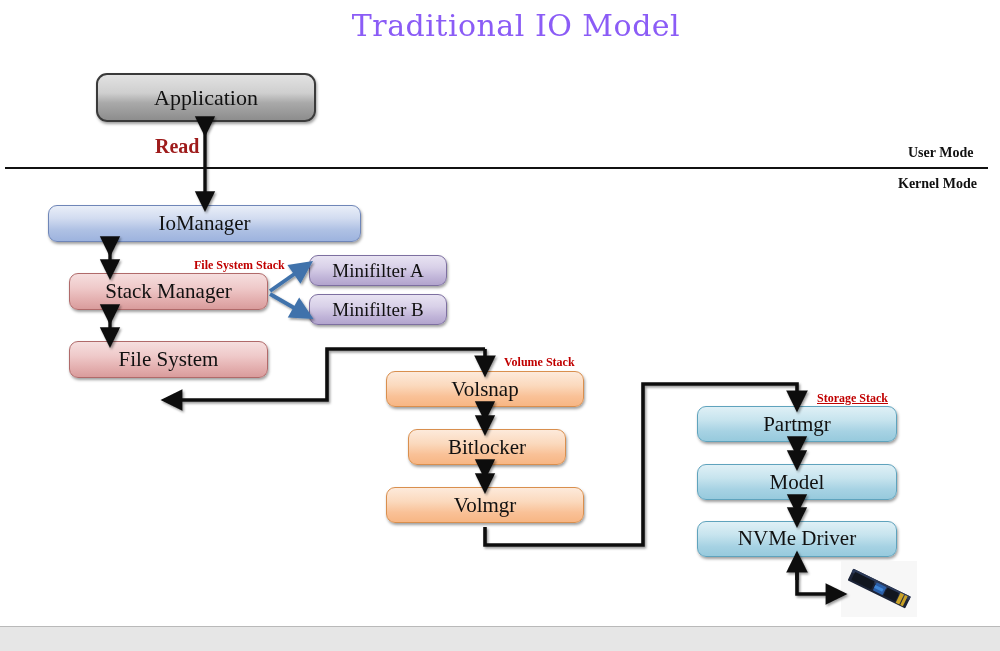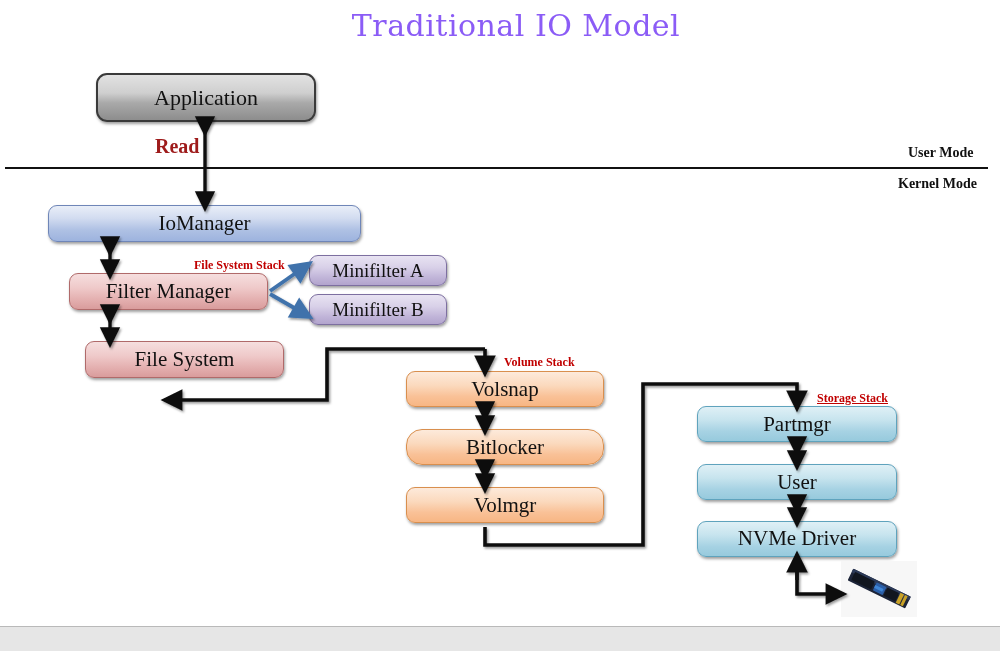--- a/index.html
+++ b/index.html
@@ -54,21 +54,21 @@
   .n-red{
     background:linear-gradient(to bottom,#f6dede 0%,#efc9c9 40%,#e3aeae 75%,#d99c9c 100%);
     border:1.5px solid #b06a6a;font-size:21px;
   }
   .n-purple{
     background:linear-gradient(to bottom,#e8e3f2 0%,#d8d0e8 40%,#c0b4d8 75%,#b2a4cd 100%);
     border:1.5px solid #7d6fa0;font-size:19px;
   }
   .n-orange{
     background:linear-gradient(to bottom,#fdeadb 0%,#fbd9bd 40%,#f9c197 72%,#f7b684 100%);
-    border:1.5px solid #d98f4e;font-size:21px;margin-left:20px;
+    border:1.5px solid #d98f4e;font-size:21px;
   }
   .n-cyan{
     background:linear-gradient(to bottom,#dff0f6 0%,#c7e4ee 38%,#a6d2e3 72%,#97cadd 100%);
     border:1.5px solid #5fa3bd;font-size:21px;
   }
 
   .spell{
     border-bottom:0;
     background-image:
       linear-gradient(45deg,transparent 45%,#e33 45%,#e33 55%,transparent 55%),
@@ -115,37 +115,37 @@
   <div class="title">Traditional IO Model</div>
 
   <div class="divider" style="left:5px;top:167px;width:983px;"></div>
   <div class="lbl lbl-mode" style="left:908px;top:145px;">User Mode</div>
   <div class="lbl lbl-mode" style="left:898px;top:176px;">Kernel Mode</div>
 
   <div class="node n-app" style="left:96px;top:73px;width:220px;height:49px;">Application</div>
 
   <div class="node n-blue" style="left:48px;top:205px;width:313px;height:37px;">IoManager</div>
 
-  <div class="node n-red" style="left:69px;top:273px;width:199px;height:37px;">Filter Manager</div>
-
-  <div class="node n-red" style="left:69px;top:341px;width:199px;height:37px;margin-left:16px;">File System</div>
+  <div class="node n-red" style="left:69px;top:273px;width:199px;height:37px;">Stack Manager</div>
+
+  <div class="node n-red" style="left:69px;top:341px;width:199px;height:37px;">File System</div>
 
   <div class="node n-purple" style="left:309px;top:255px;width:138px;height:31px;">Minifilter A</div>
 
   <div class="node n-purple" style="left:309px;top:294px;width:138px;height:31px;">Minifilter B</div>
 
   <div class="node n-orange" style="left:386px;top:371px;width:198px;height:36px;">Volsnap</div>
 
-  <div class="node n-orange" style="left:386px;top:429px;width:198px;height:36px;border-radius:16px;">Bitlocker</div>
+  <div class="node n-orange" style="left:408px;top:429px;width:158px;height:36px;">Bitlocker</div>
 
   <div class="node n-orange" style="left:386px;top:487px;width:198px;height:36px;">Volmgr</div>
 
   <div class="node n-cyan" style="left:697px;top:406px;width:200px;height:36px;">Partmgr</div>
 
-  <div class="node n-cyan" style="left:697px;top:464px;width:200px;height:36px;">User</div>
+  <div class="node n-cyan" style="left:697px;top:464px;width:200px;height:36px;">Model</div>
 
   <div class="node n-cyan" style="left:697px;top:521px;width:200px;height:36px;">
     <span class="spell">NVMe Driver</span>
   </div>
 
   <div class="lbl lbl-stack" style="left:163px;top:258px;margin-left:31px;">File System Stack</div>
   <div class="lbl lbl-stack" style="left:504px;top:355px;text-align:right;">Volume Stack</div>
   <div class="lbl lbl-stack" style="left:817px;top:391px;text-decoration:underline;">Storage Stack</div>
 
   <div class="lbl lbl-read" style="left:155px;top:135px;">Read</div>

